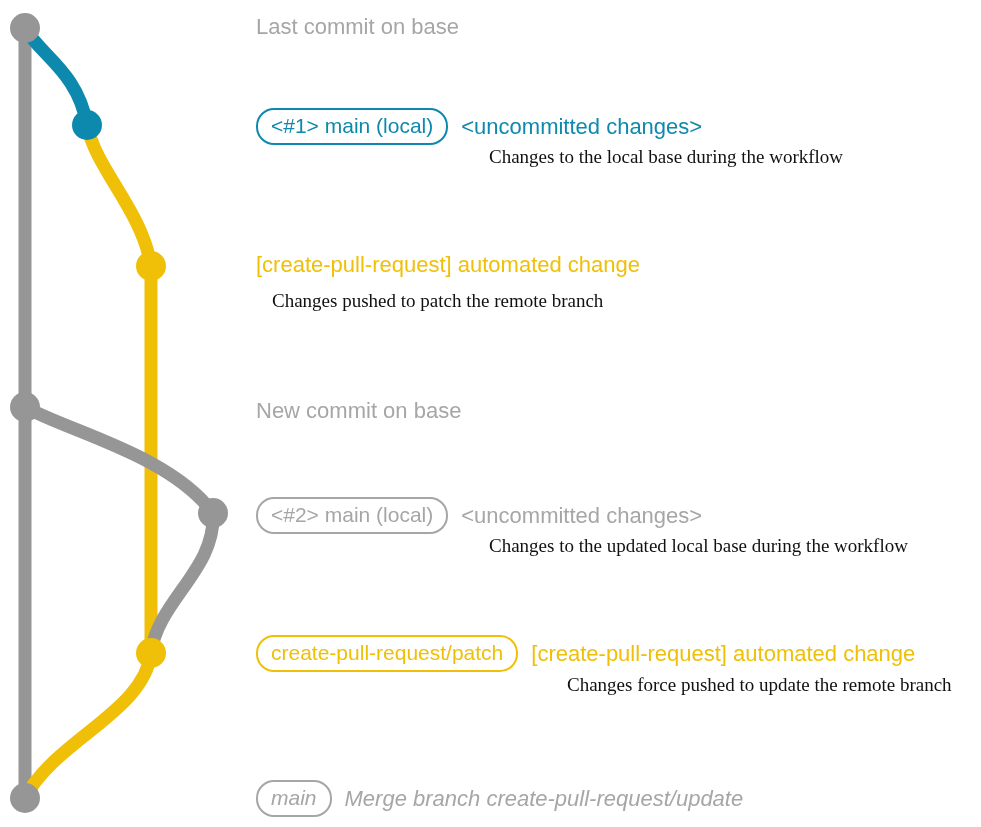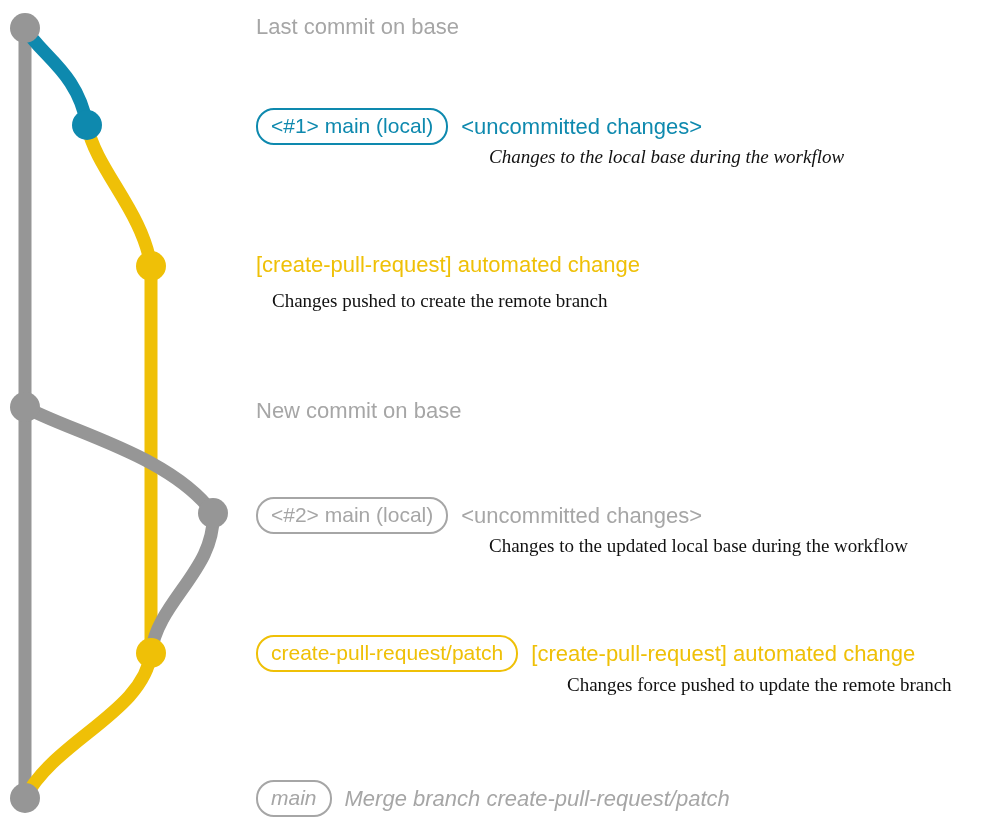--- a/index.html
+++ b/index.html
@@ -119,28 +119,28 @@
       <span class="subject gray nopill">Last commit on base</span>
     </div>
   </div>
 
   <div class="row" style="left:254px; top:108px;">
     <div class="row-inner">
       <span class="pill blue">&lt;#1&gt; main (local)</span>
       <span class="subject blue">&lt;uncommitted changes&gt;</span>
     </div>
   </div>
-  <div class="note" style="left:487px; top:146px;font-style:italic;">Changes to the local base during the workflow</div>
+  <div class="note" style="left:487px; top:146px;">Changes to the local base during the workflow</div>
 
   <div class="row" style="left:254px; top:252px;">
     <div class="row-inner">
       <span class="subject yellow nopill">[create-pull-request] automated change</span>
     </div>
   </div>
-  <div class="note" style="left:270px; top:290px;">Changes pushed to create the remote branch</div>
+  <div class="note" style="left:270px; top:290px;">Changes pushed to patch the remote branch</div>
 
   <div class="row" style="left:254px; top:398px;text-align:right;">
     <div class="row-inner">
       <span class="subject gray nopill">New commit on base</span>
     </div>
   </div>
 
   <div class="row" style="left:254px; top:497px;">
     <div class="row-inner">
       <span class="pill gray">&lt;#2&gt; main (local)</span>
@@ -153,17 +153,17 @@
     <div class="row-inner">
       <span class="pill yellow">create-pull-request/patch</span>
       <span class="subject yellow">[create-pull-request] automated change</span>
     </div>
   </div>
   <div class="note" style="left:565px; top:674px;">Changes force pushed to update the remote branch</div>
 
   <div class="row" style="left:254px; top:780px;font-style:italic;">
     <div class="row-inner">
       <span class="pill gray">main</span>
-      <span class="subject gray">Merge branch create-pull-request/patch</span>
+      <span class="subject gray">Merge branch create-pull-request/update</span>
     </div>
   </div>
 
 </div>
 
 </body></html>

